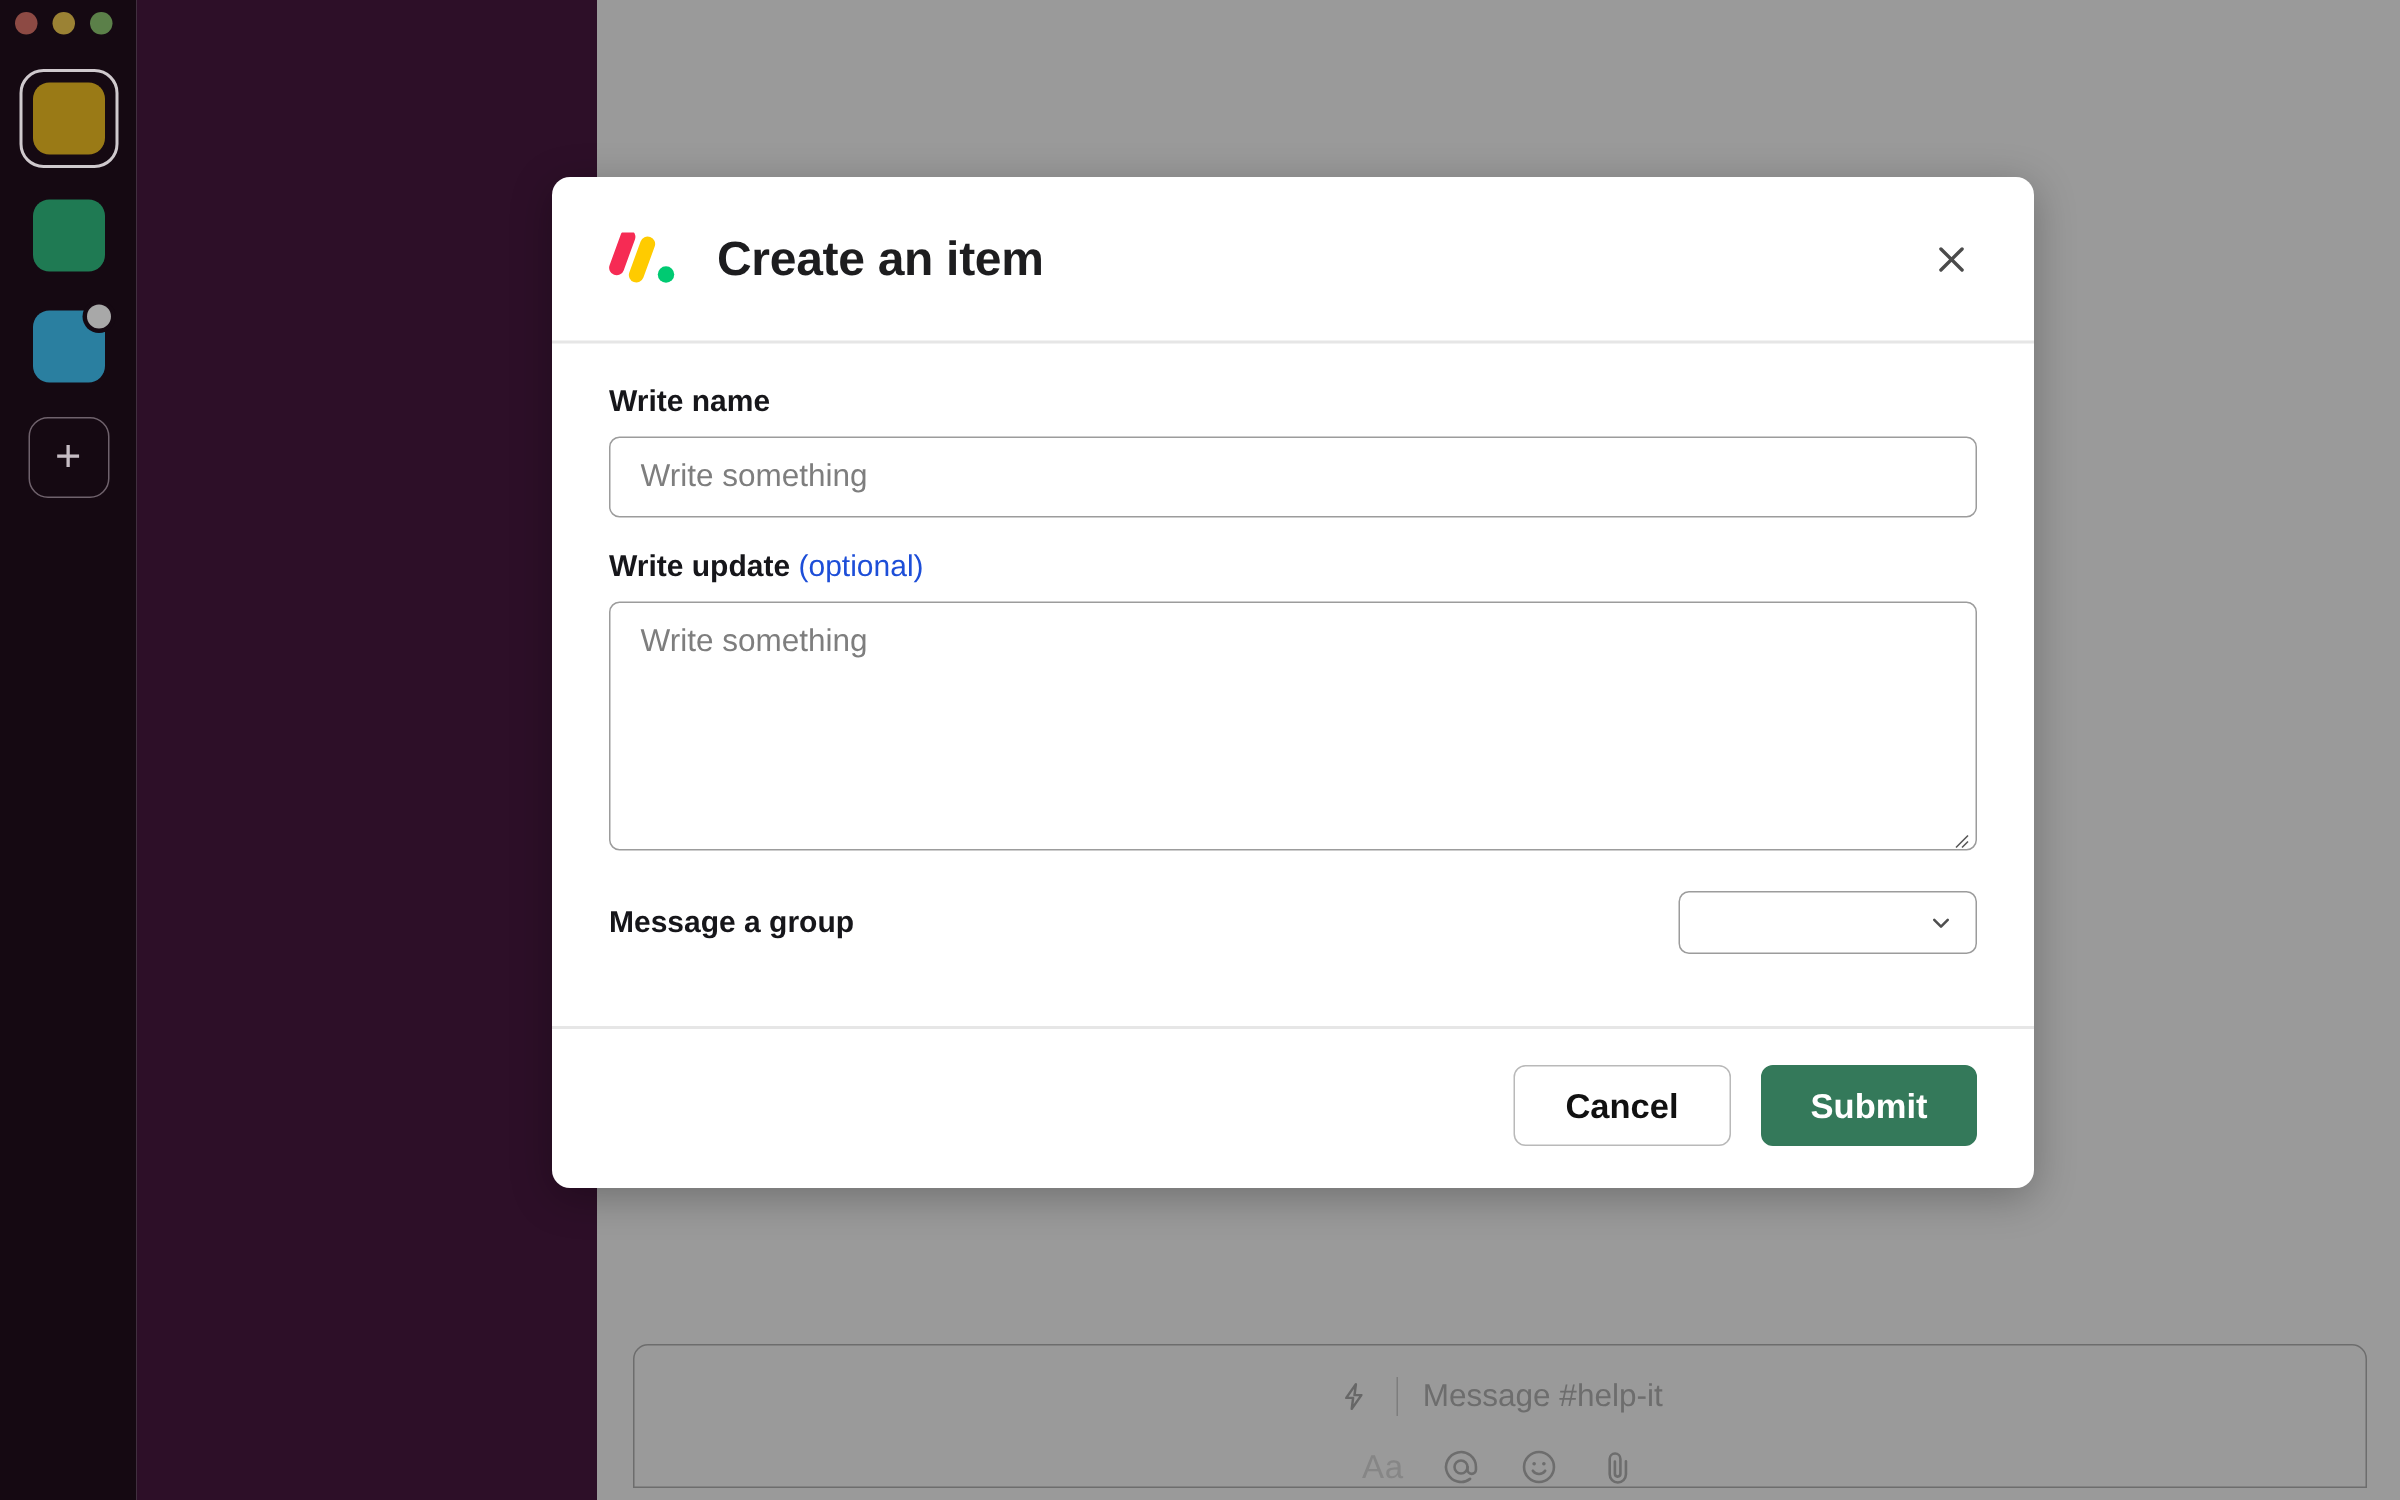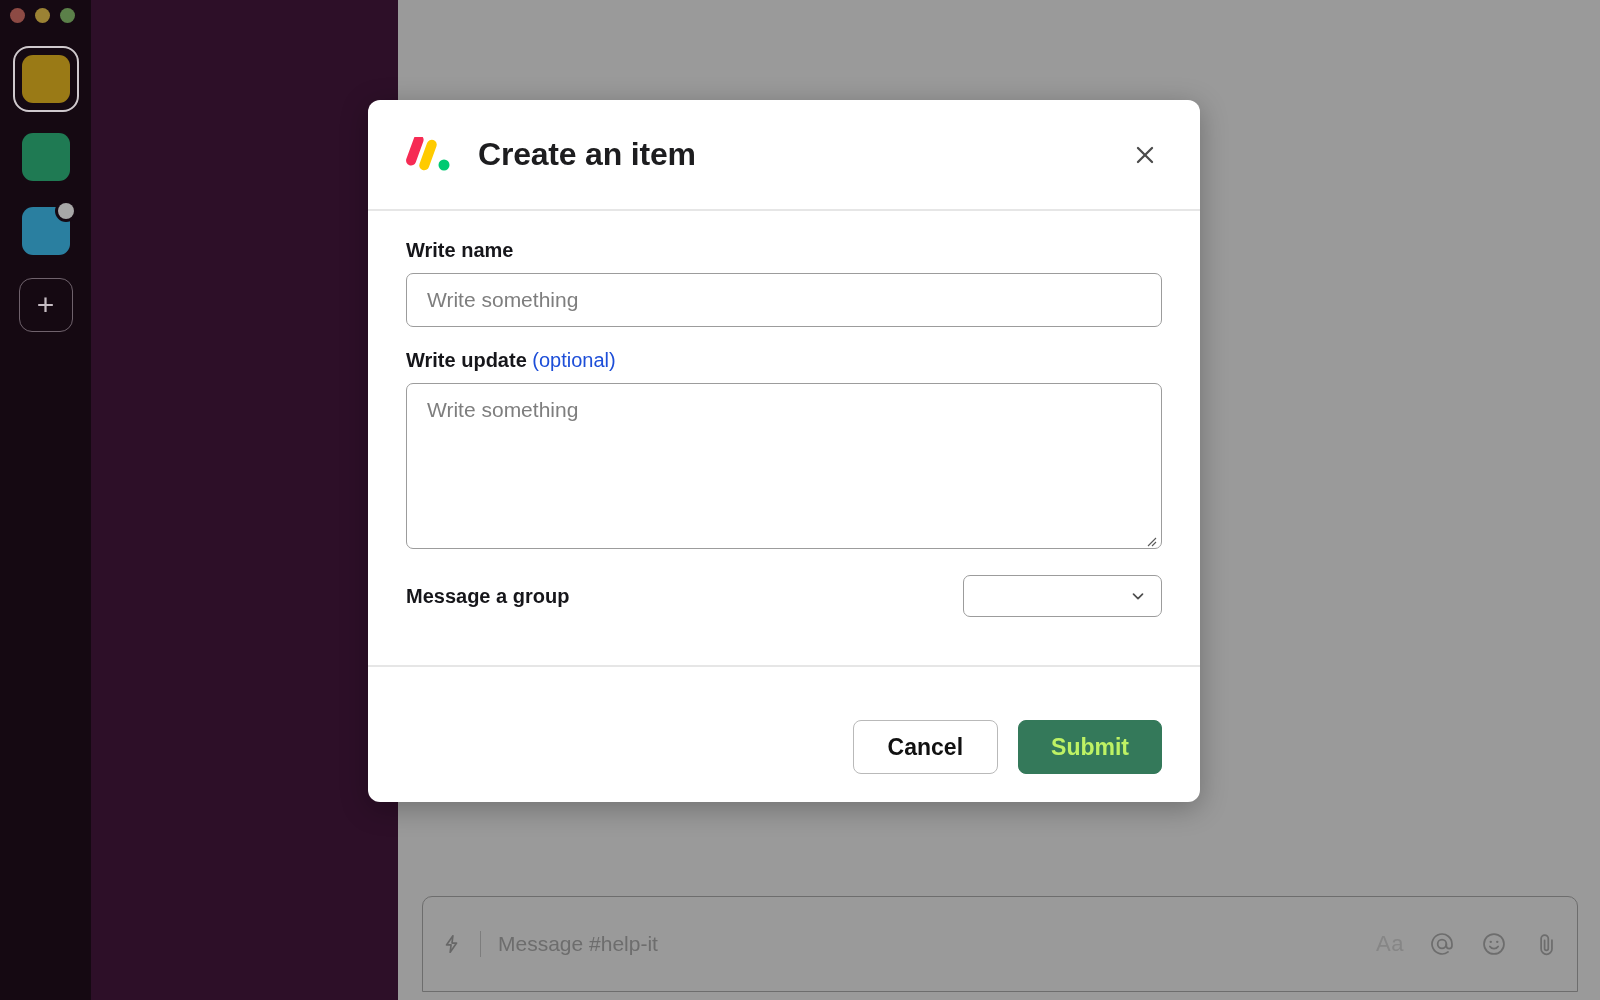--- a/index.html
+++ b/index.html
@@ -109,20 +109,21 @@
     right: 22px;
     bottom: 8px;
     height: 96px;
     border: 1px solid #6d6d6d;
     border-radius: 10px 10px 0 0;
     background: #9a9a9a;
     display: flex;
     align-items: center;
     padding: 0 18px;
     box-sizing: border-box;
+    flex-direction: column;
   }
   .composer-left {
     display: flex;
     align-items: center;
     gap: 17px;
     flex: 1;
     min-width: 0;
   }
   .bolt-icon {
     width: 22px; height: 22px;
@@ -156,22 +157,22 @@
   .comp-icon.aa {
     font-size: 22px;
     color: #868686;
     letter-spacing: 0.5px;
   }
 
   
   .modal {
     position: absolute;
     left: 368px;
-    top: 100px;
-    width: 832px;
+    top: 118px;
+    width: 988px;
     border-radius: 12px;
     background: #ffffff;
     box-shadow: 0 6px 28px rgba(0,0,0,0.28);
     overflow: hidden;
   }
   .modal-header {
     height: 111px;
     display: flex;
     align-items: center;
     padding: 0 38px 0 38px;
@@ -294,32 +295,31 @@
     gap: 20px;
   }
   .btn {
     font-family: "Liberation Sans", sans-serif;
     font-size: 23px;
     font-weight: bold;
     border-radius: 8px;
     cursor: pointer;
     height: 54px;
     box-sizing: border-box;
-    margin-top: 29px;
   }
   .btn-cancel {
     background: #ffffff;
     border: 1px solid #b9b9b9;
     color: #111;
     padding: 0 34px;
   }
   .btn-submit {
     background: #34795a;
     border: 1px solid #34795a;
-    color: #bef264;
+    color: #ffffff;
     padding: 0 32px;
   }
 </style>
 </head>
 <body>
 
 <div id="app">
 
   <div class="slack-rail">
     <div class="traffic-lights">

